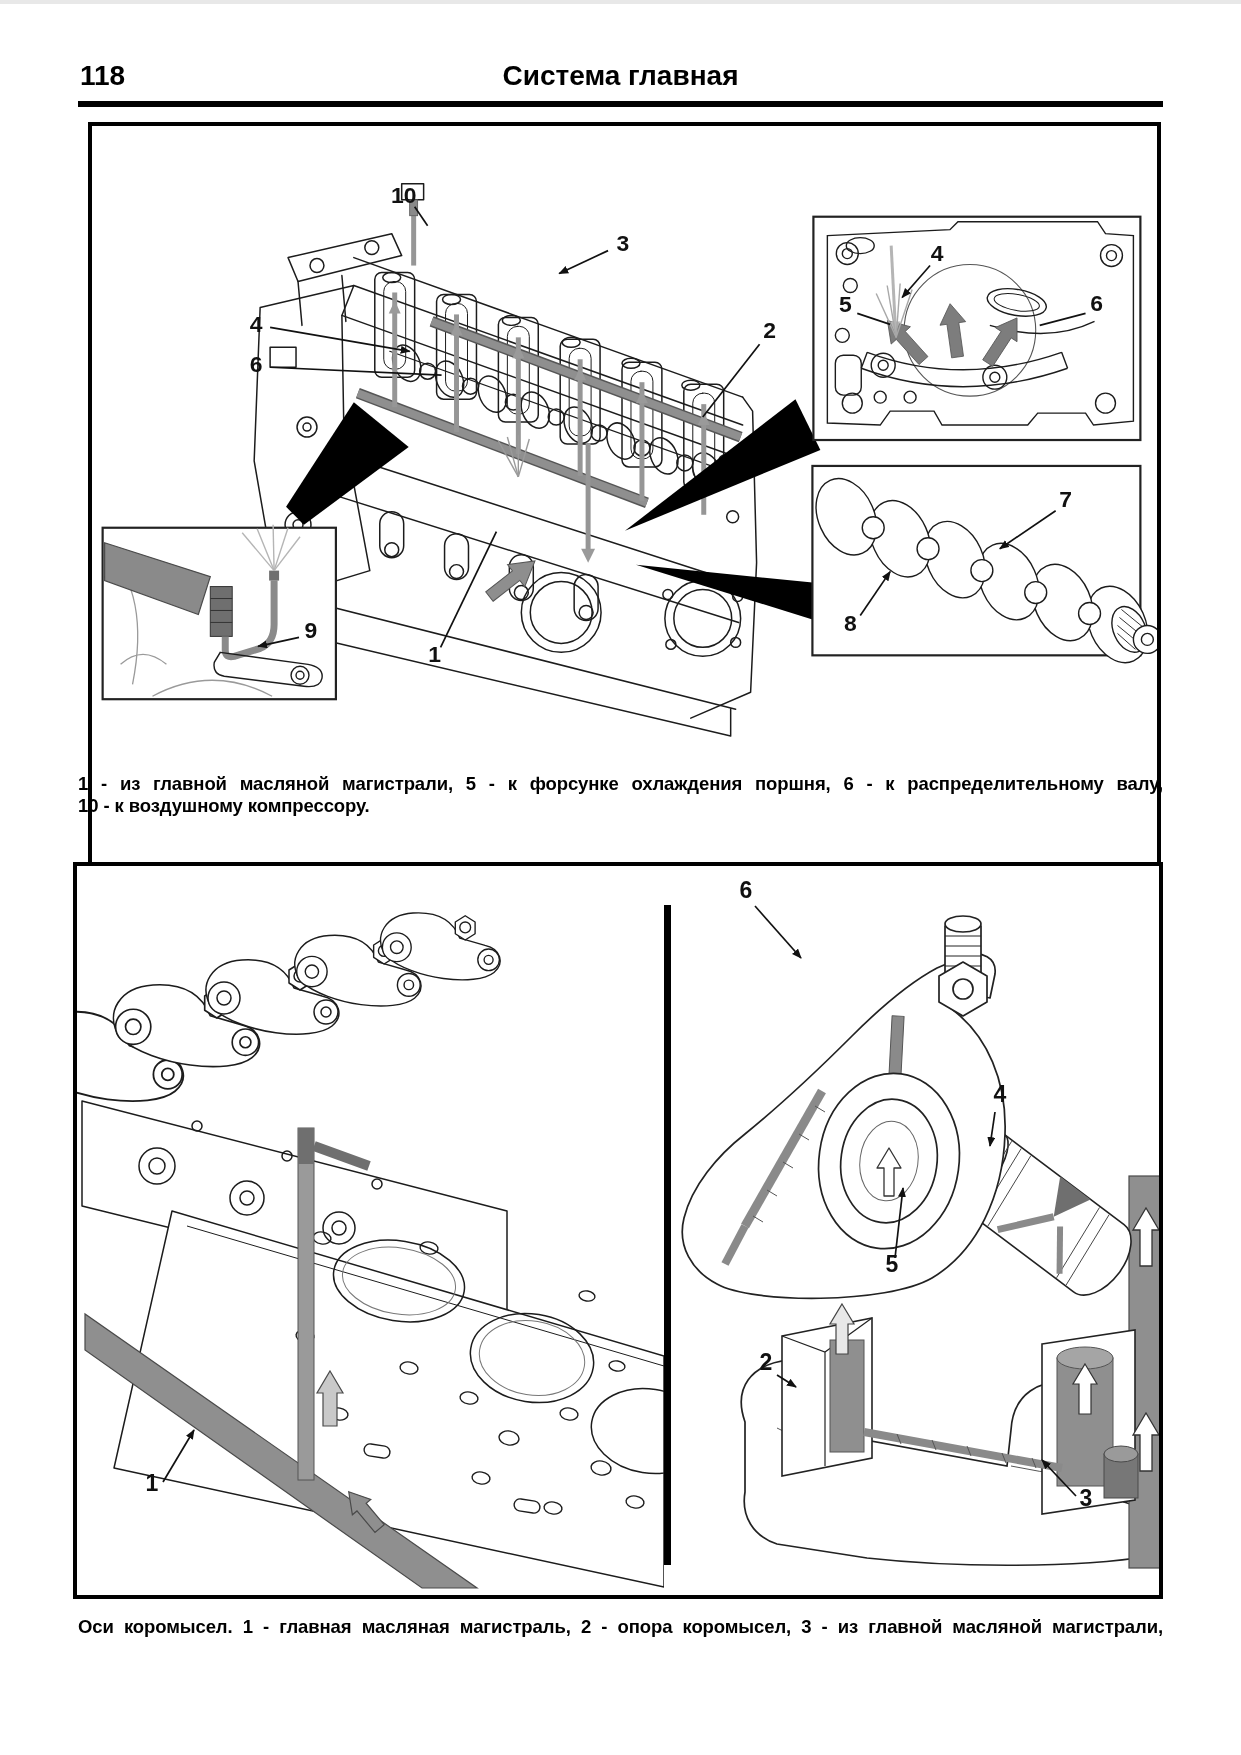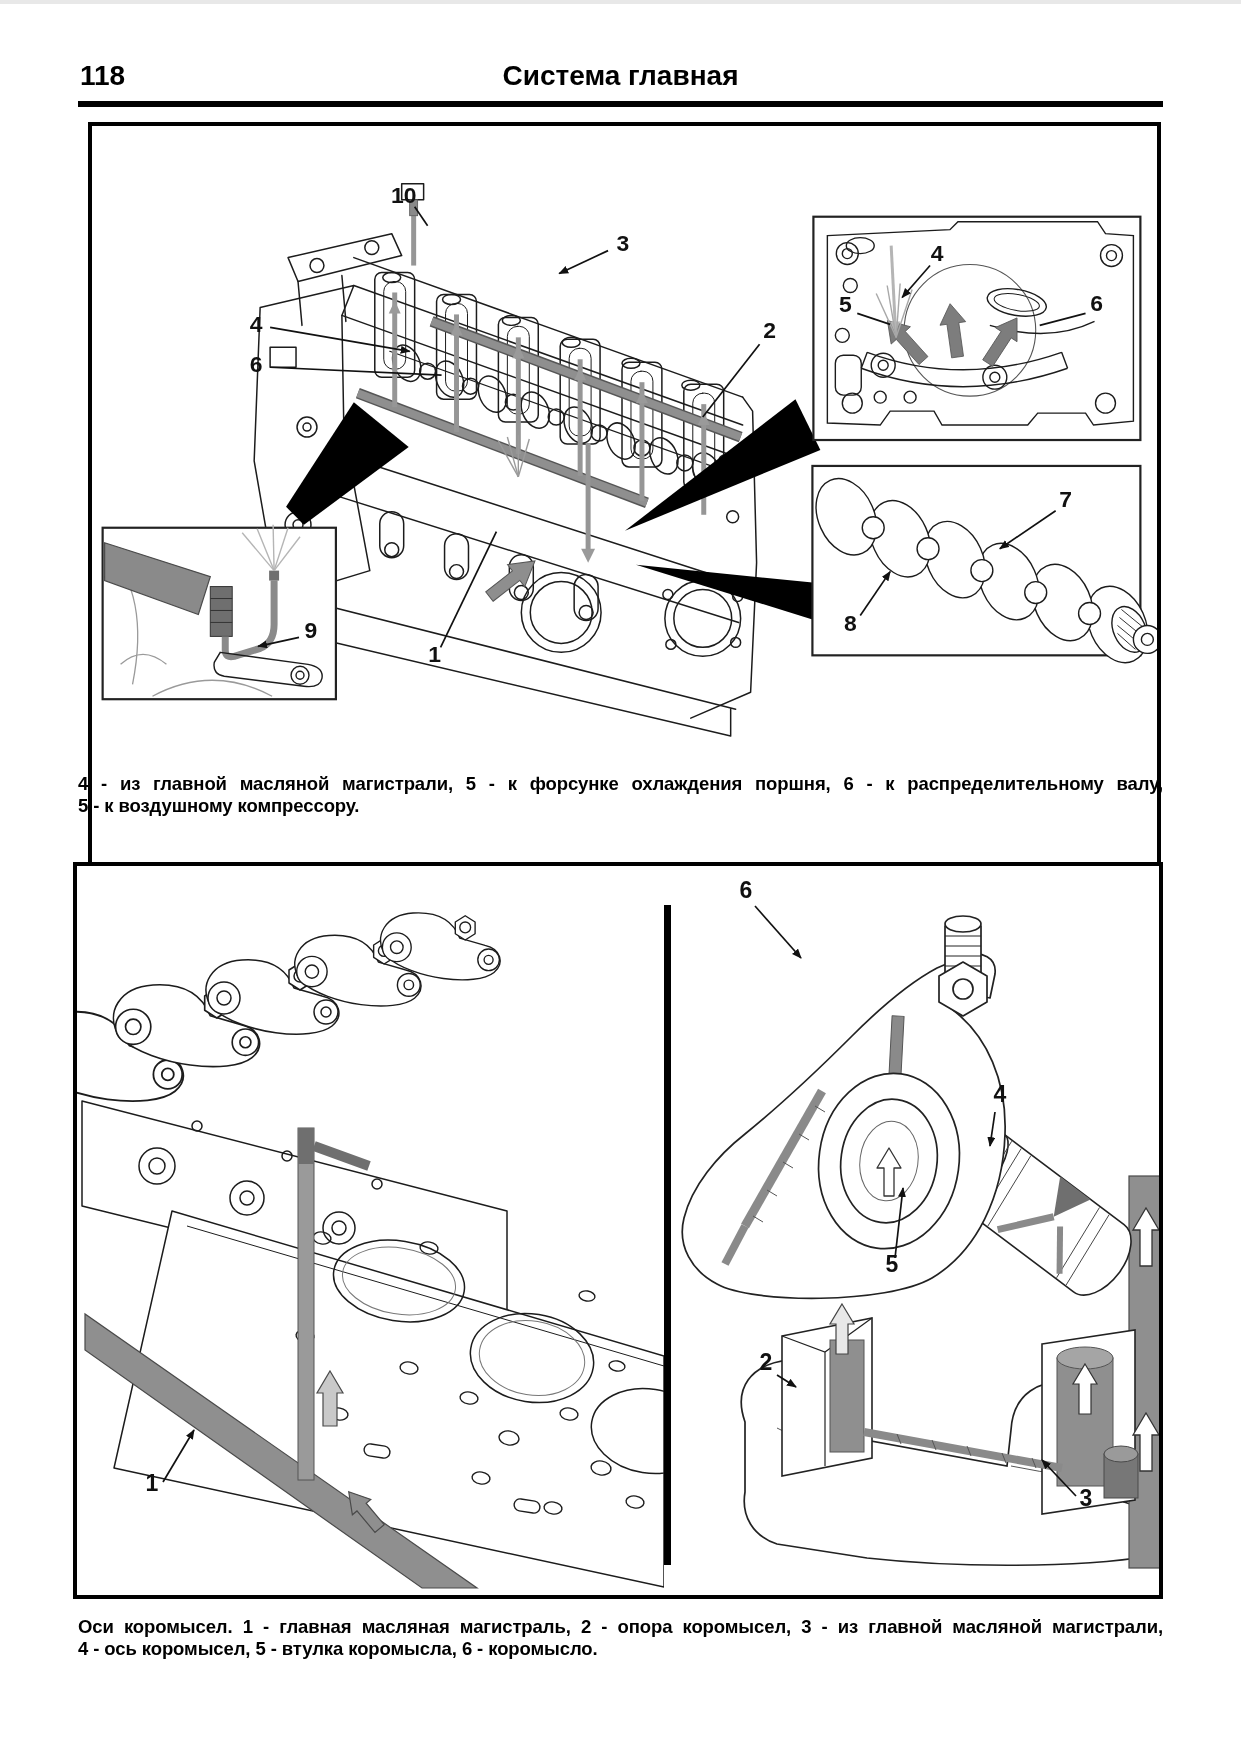--- a/index.html
+++ b/index.html
@@ -306,22 +306,22 @@
       </g>
       <g stroke="#111" stroke-width="1.7">
         <text x="219" y="514" text-anchor="middle" stroke="none">9</text>
         <line x1="207" y1="513" x2="166" y2="522" marker-end="url(#ah1)"></line>
       </g>
     </g>
   </svg>
   </div>
 
   <div class="abs caption cap1">
-    <div class="caption-line">4 - из главной масляной магистрали, 5 - к форсунке охлаждения поршня, 6 - к распределительному валу,</div>
-    <div class="caption-line last">5 - к воздушному компрессору.</div>
+    <div class="caption-line">1 - из главной масляной магистрали, 5 - к форсунке охлаждения поршня, 6 - к распределительному валу,</div>
+    <div class="caption-line last">10 - к воздушному компрессору.</div>
   </div>
 
   <div class="abs fig-frame fig2">
   <svg width="1082" height="729" viewBox="0 0 1082 729">
     <defs>
       <marker id="ah2" markerWidth="11" markerHeight="9" refX="9" refY="4" orient="auto" markerUnits="userSpaceOnUse">
         <path d="M0,0 L10,4 L0,8 Z" fill="#111"></path>
       </marker>
       <clipPath id="clipL2">
             <rect x="0" y="0" width="587" height="729"></rect>
@@ -508,16 +508,15 @@
         <line x1="700" y1="509" x2="719" y2="521" marker-end="url(#ah2)"></line>
         <text x="1009" y="640" text-anchor="middle" stroke="none">3</text>
         <line x1="999" y1="630" x2="965" y2="594" marker-end="url(#ah2)"></line>
       </g>
     </g>
   </svg>
   </div>
 
   <div class="abs caption cap2">
     <div class="caption-line">Оси коромысел. 1 - главная масляная магистраль, 2 - опора коромысел, 3 - из главной масляной магистрали,</div>
-    <div class="caption-line last">4 - ось коромысел, 5 - втулка коромысла, 6 - коромысло.</div>
   </div>
 
 </div>
 
 </body></html>

